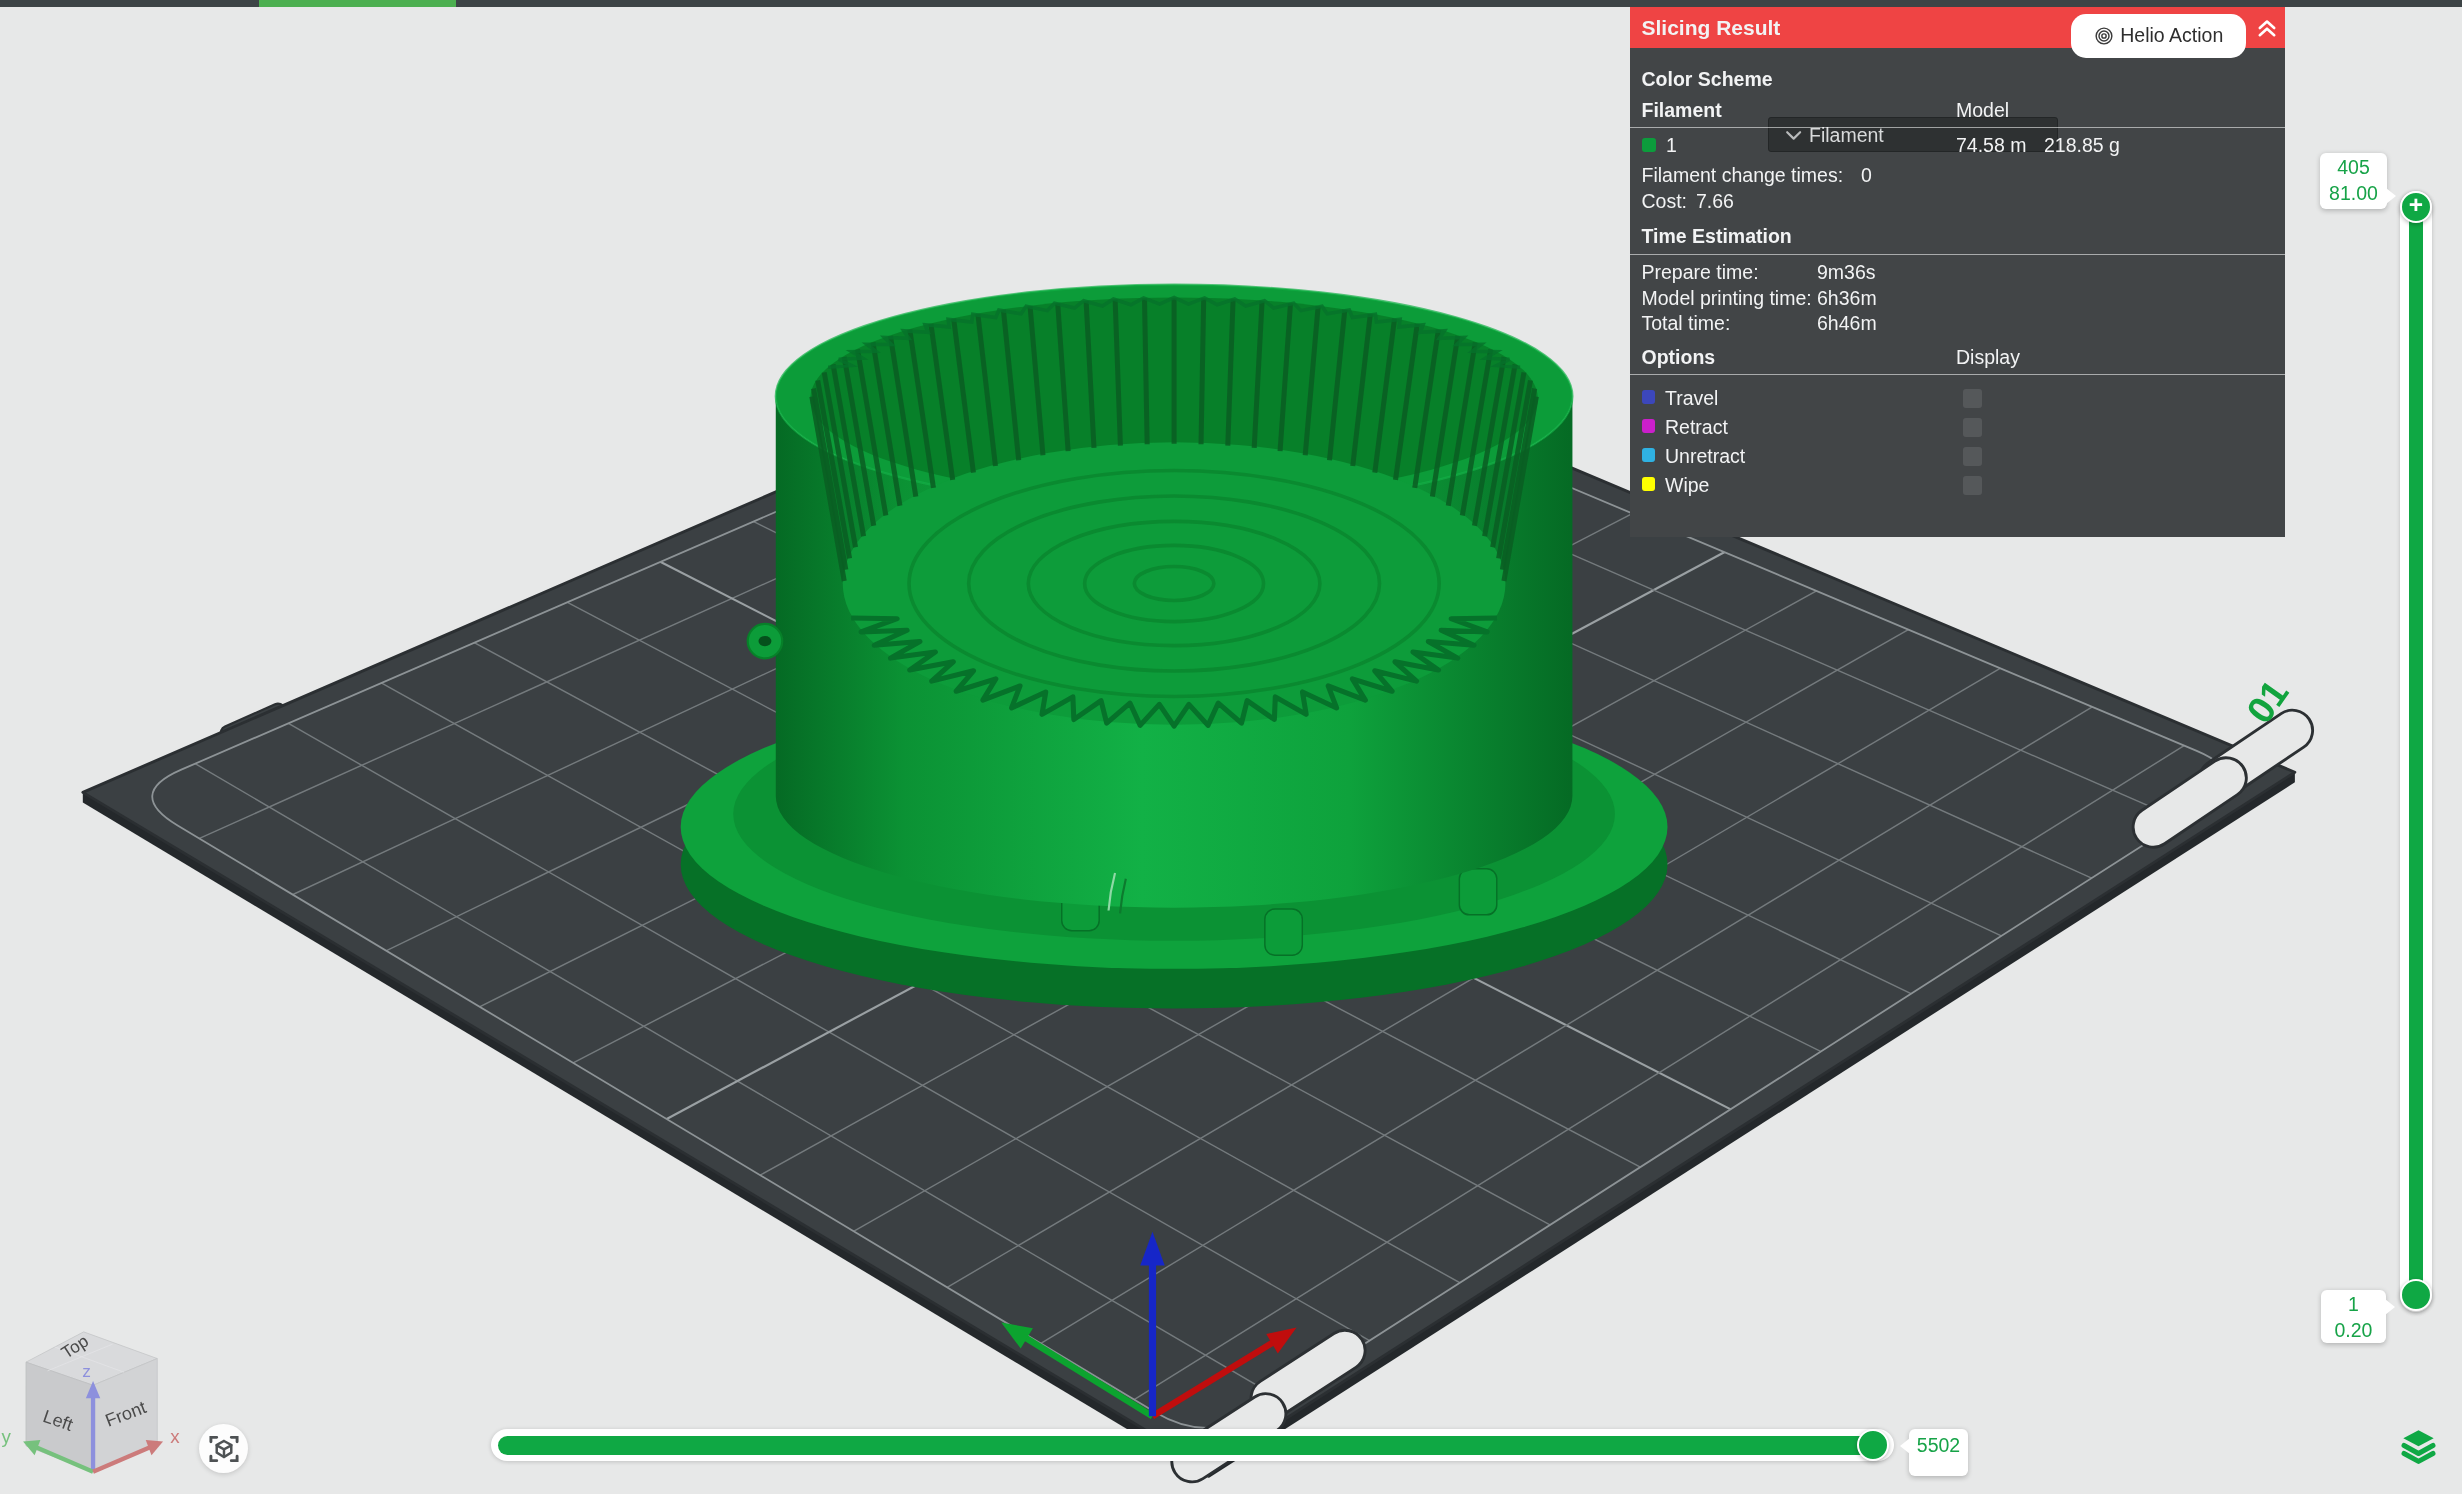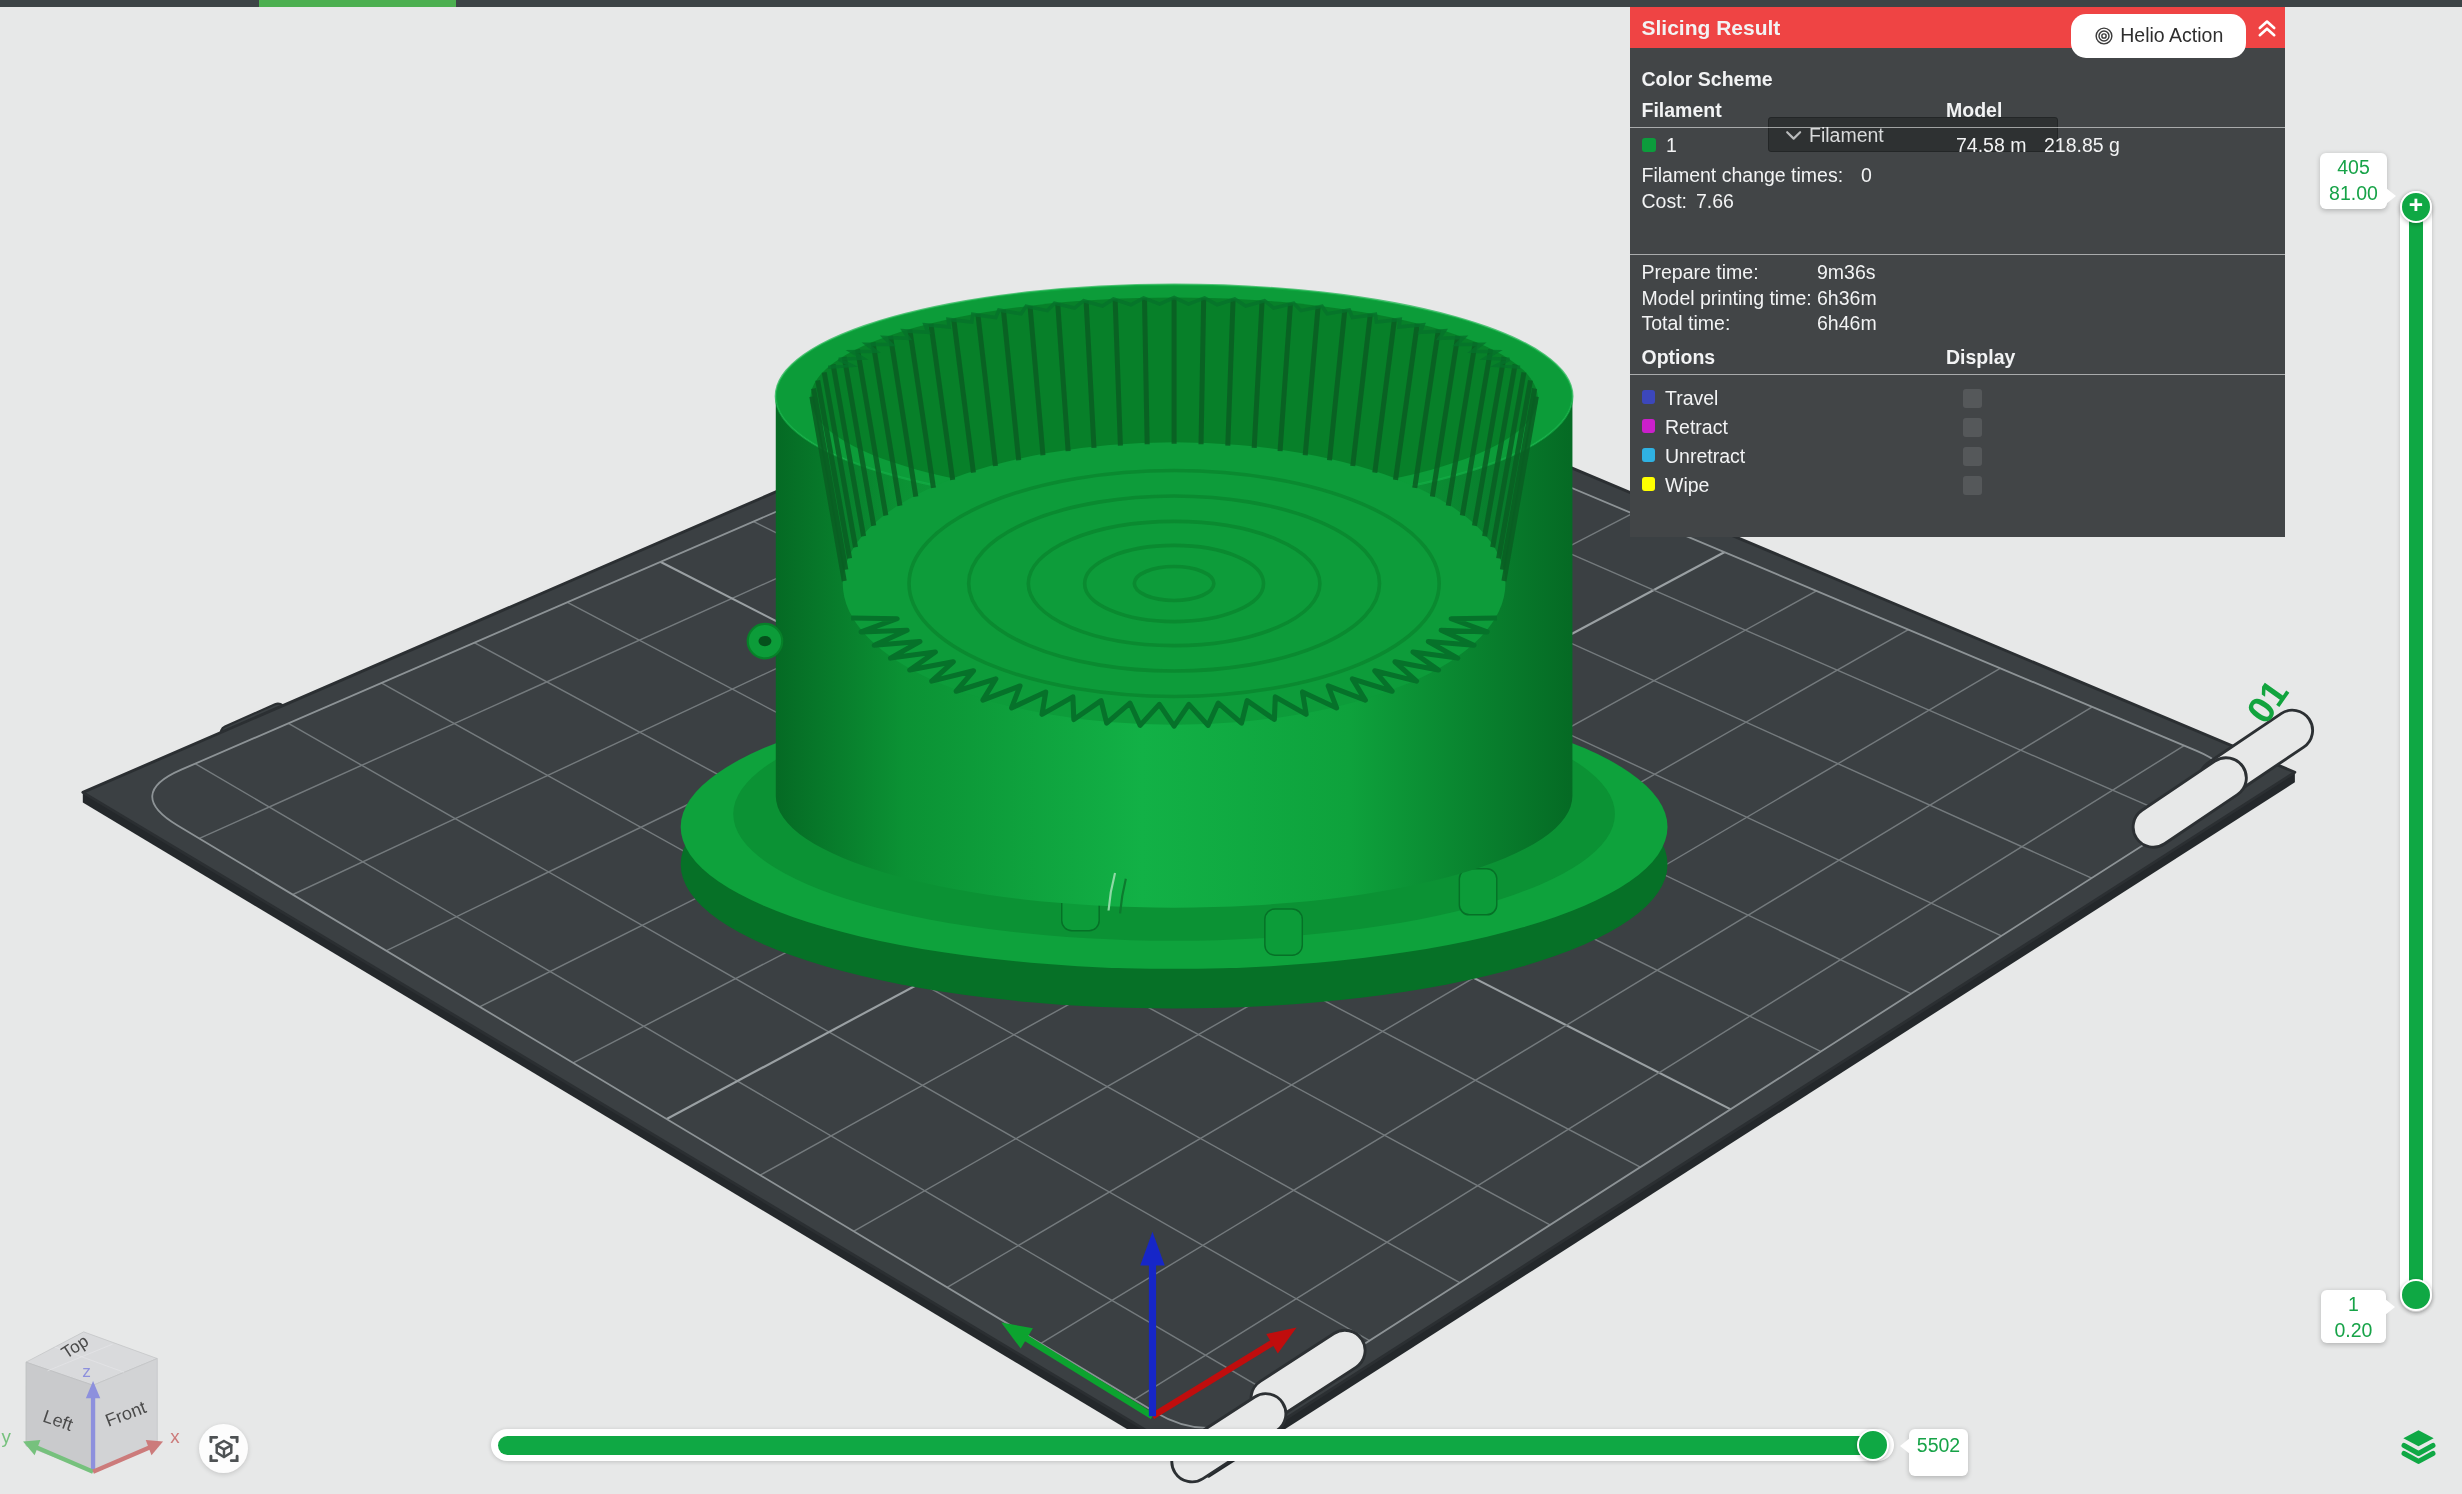--- a/index.html
+++ b/index.html
@@ -23,21 +23,21 @@
     border-radius:15px; display:flex; align-items:center; justify-content:center; gap:6.5px;
     color:#2e2e2e; font-size:19.5px; cursor:pointer; }
   #collapse-btn { position:absolute; left:624px; top:8px; width:26px; height:26px; cursor:pointer; }
   .prow { position:absolute; left:0; width:655px; }
   .plabel { position:absolute; left:11.5px; font-weight:bold; }
   .divider { position:absolute; left:0; width:655px; height:1.4px; background:rgba(255,255,255,.55); }
   #dropdown { position:absolute; left:138px; top:55px; width:290px; height:35px; background:#2e3132;
     border:0.7px solid #232627; border-radius:2.9px; color:#d8dadb; cursor:pointer; }
   #dropdown .chev { position:absolute; left:16px; top:12.2px; }
   #dropdown .dd-val { position:absolute; left:40px; top:0; line-height:34px; }
-  .col-right { position:absolute; left:316px; font-weight:bold; }
+  .col-right { position:absolute; left:326px; font-weight:normal; }
   .swatch { position:absolute; left:11.5px; width:14.4px; height:14.4px; border-radius:2.9px; }
   .opt-swatch { position:absolute; left:11.5px; width:13.7px; height:13.7px; border-radius:2.9px; }
   .opt-label { position:absolute; left:35px; font-weight:normal; }
   .checkbox { position:absolute; left:333px; top:2.2px; width:19px; height:19px; background:#55585a;
     border-radius:2.9px; cursor:pointer; text-align:center; line-height:19px;
     font-size:17.3px; font-weight:bold; color:#21b24c; }
   .kv-label { position:absolute; left:11.5px; }
   .kv-value { position:absolute; left:187px; }
 
   
@@ -292,20 +292,23 @@
 
     <div class="prow" style="top:157px;height:24.5px;">
       <span class="kv-label">Filament change times:</span>
       <span style="position:absolute;left:231px;">0</span>
     </div>
     <div class="prow" style="top:183px;height:24.5px;">
       <span class="kv-label">Cost:</span>
       <span style="position:absolute;left:66px;">7.66</span>
     </div>
 
+    <div class="prow" style="top:218px;height:24.5px;">
+      <span class="plabel">Time Estimation</span>
+    </div>
     <div class="divider" style="top:247px;"></div>
 
     <div class="prow" style="top:254px;height:24.5px;">
       <span class="kv-label">Prepare time:</span>
       <span class="kv-value">9m36s</span>
     </div>
     <div class="prow" style="top:280px;height:24.5px;">
       <span class="kv-label">Model printing time:</span>
       <span class="kv-value">6h36m</span>
     </div>

